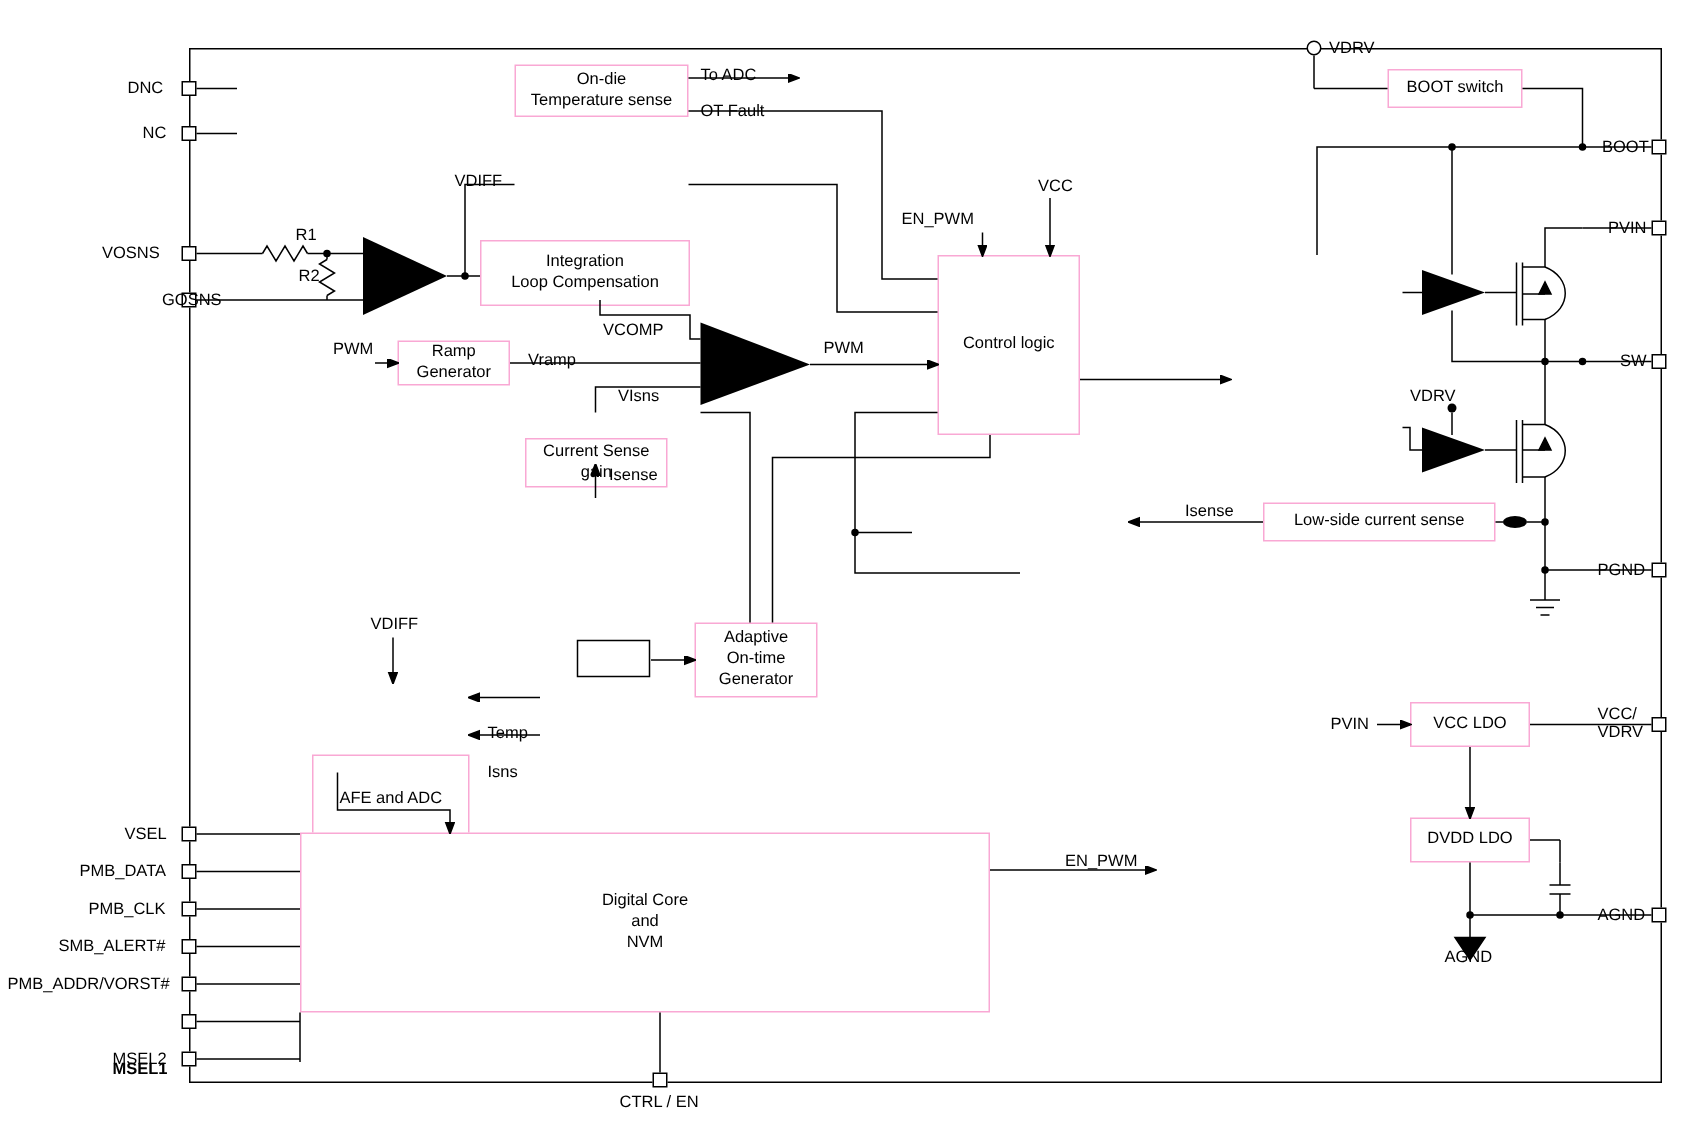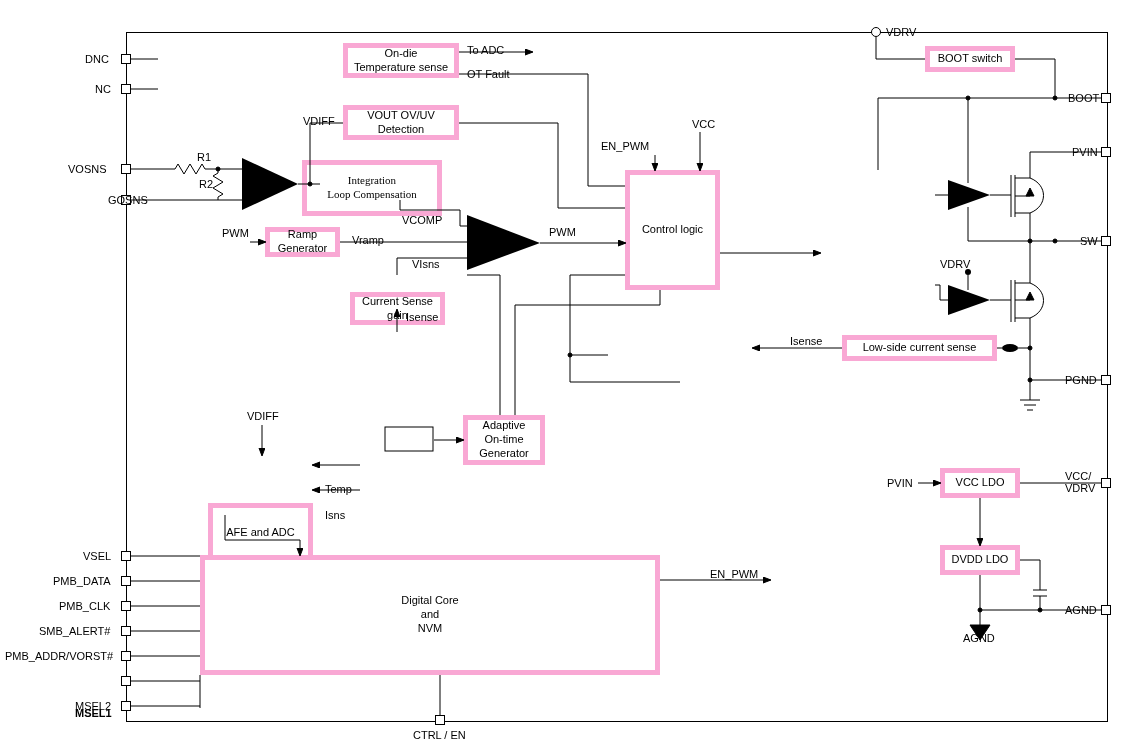--- a/index.html
+++ b/index.html
@@ -15,21 +15,21 @@
     width: 1131px;
     height: 753px;
   }
   .chip-outline {
     position: absolute;
     border: 1px solid #000;
     background: transparent;
   }
   .block {
     position: absolute;
-    border: 5px solid #f9a8d4;
+    border: 1px solid #f9a8d4;
     background: #fff;
     text-align: center;
     display: flex;
     align-items: center;
     justify-content: center;
     line-height: 1.25;
     padding: 2px 4px;
     box-sizing: border-box;
   }
   .lbl {
@@ -107,24 +107,22 @@
 
   <div class="pin" style="left:871px; top:27px; border-radius:50%;"></div>
   <div class="lbl" style="left:886px; top:26px;">VDRV</div>
 
   <div class="pin" style="left:435px; top:715px;"></div>
   <div class="lbl" style="left:413px; top:729px;">CTRL / EN</div>
 
   <div class="block" style="left:343px; top:43px; width:116px; height:35px; white-space:pre;">On-die
 Temperature sense</div>
 
-  <div class="block" style="left:343px; top:105px; width:116px; height:35px; white-space:pre;">VOUT OV/UV
-Detection</div>
-
-  <div class="block" style="left:302px; top:160px; width:140px; height:56px; white-space:pre;font-family:Liberation Serif, serif;">Integration
+
+  <div class="block" style="left:320px; top:160px; width:140px; height:44px; white-space:pre;">Integration
 Loop Compensation</div>
 
   <div class="block" style="left:265px; top:227px; width:75px; height:30px; white-space:pre;">Ramp
 Generator</div>
 
   <div class="block" style="left:350px; top:292px; width:95px; height:33px; white-space:pre;">Current Sense
 gain</div>
 
   <div class="block" style="left:625px; top:170px; width:95px; height:120px;">Control logic</div>
 

